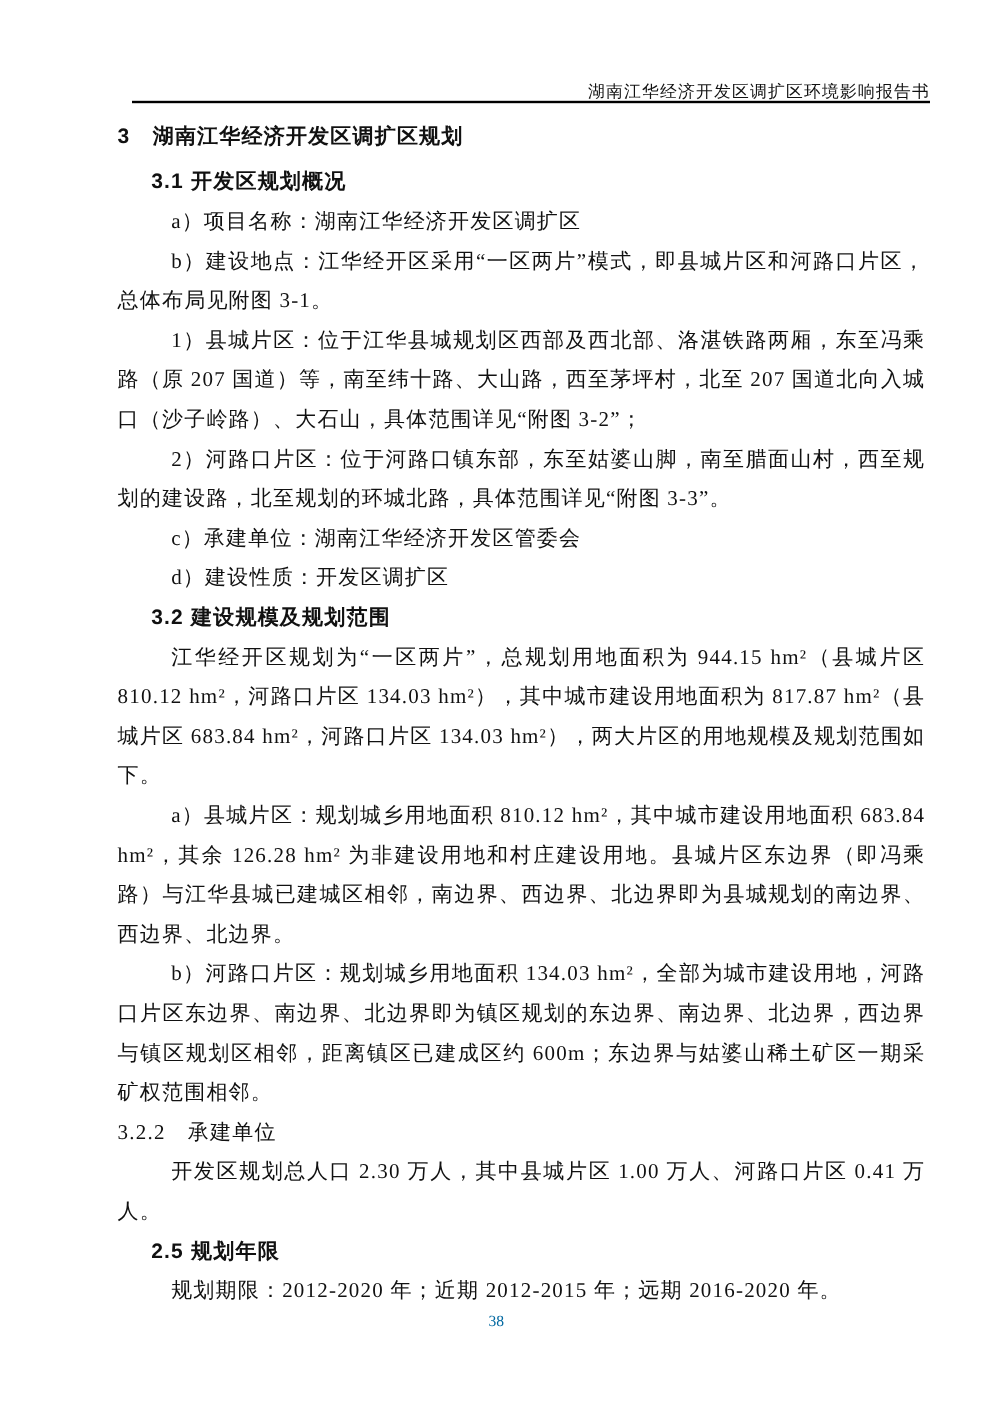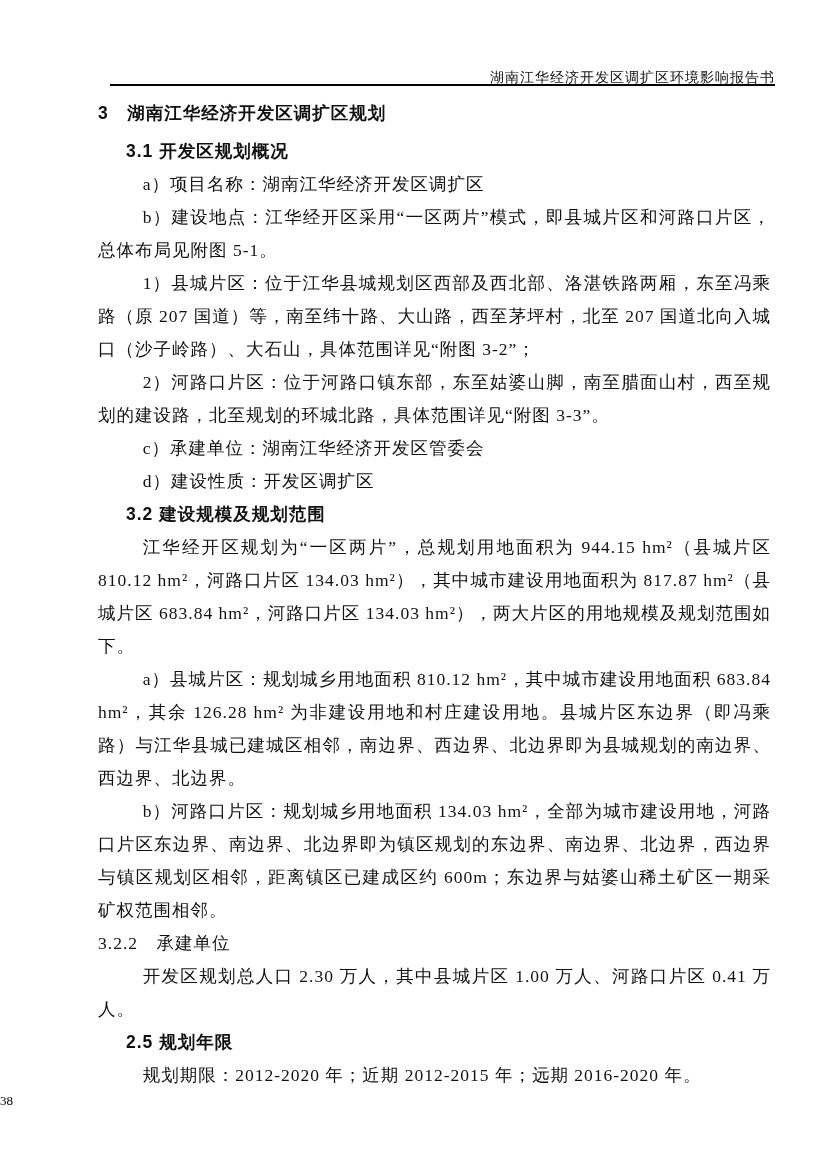--- a/index.html
+++ b/index.html
@@ -64,36 +64,36 @@
   }
   .blk-p {
     text-align: justify;
     text-indent: 2.55em;
   }
   .footer {
     position: absolute;
     top: 1093px;
     left: 0;
     width: 100%;
-    text-align: left;
+    text-align: center;
     font-size: 13px;
-    color: #000000;
+    color: #0369a1;
   }
 </style>
 </head>
 <body>
 
 <div class="page">
   <div class="header">湖南江华经济开发区调扩区环境影响报告书</div>
   <div class="header-rule"></div>
   <div class="content">
       <p class="blk blk-h1">3　湖南江华经济开发区调扩区规划</p>
       <p class="blk blk-h2">3.1 开发区规划概况</p>
       <p class="blk blk-p">a）项目名称：湖南江华经济开发区调扩区</p>
-      <p class="blk blk-p">b）建设地点：江华经开区采用“一区两片”模式，即县城片区和河路口片区，总体布局见附图 5-1。</p>
+      <p class="blk blk-p">b）建设地点：江华经开区采用“一区两片”模式，即县城片区和河路口片区，总体布局见附图 3-1。</p>
       <p class="blk blk-p">1）县城片区：位于江华县城规划区西部及西北部、洛湛铁路两厢，东至冯乘路（原 207 国道）等，南至纬十路、大山路，西至茅坪村，北至 207 国道北向入城口（沙子岭路）、大石山，具体范围详见“附图 3-2”；</p>
       <p class="blk blk-p">2）河路口片区：位于河路口镇东部，东至姑婆山脚，南至腊面山村，西至规划的建设路，北至规划的环城北路，具体范围详见“附图 3-3”。</p>
       <p class="blk blk-p">c）承建单位：湖南江华经济开发区管委会</p>
       <p class="blk blk-p">d）建设性质：开发区调扩区</p>
       <p class="blk blk-h2">3.2 建设规模及规划范围</p>
       <p class="blk blk-p">江华经开区规划为“一区两片”，总规划用地面积为 944.15 hm²（县城片区 810.12 hm²，河路口片区 134.03 hm²），其中城市建设用地面积为 817.87 hm²（县城片区 683.84 hm²，河路口片区 134.03 hm²），两大片区的用地规模及规划范围如下。</p>
       <p class="blk blk-p">a）县城片区：规划城乡用地面积 810.12 hm²，其中城市建设用地面积 683.84 hm²，其余 126.28 hm² 为非建设用地和村庄建设用地。县城片区东边界（即冯乘路）与江华县城已建城区相邻，南边界、西边界、北边界即为县城规划的南边界、西边界、北边界。</p>
       <p class="blk blk-p">b）河路口片区：规划城乡用地面积 134.03 hm²，全部为城市建设用地，河路口片区东边界、南边界、北边界即为镇区规划的东边界、南边界、北边界，西边界与镇区规划区相邻，距离镇区已建成区约 600m；东边界与姑婆山稀土矿区一期采矿权范围相邻。</p>
       <p class="blk blk-h3">3.2.2　承建单位</p>
       <p class="blk blk-p">开发区规划总人口 2.30 万人，其中县城片区 1.00 万人、河路口片区 0.41 万人。</p>

